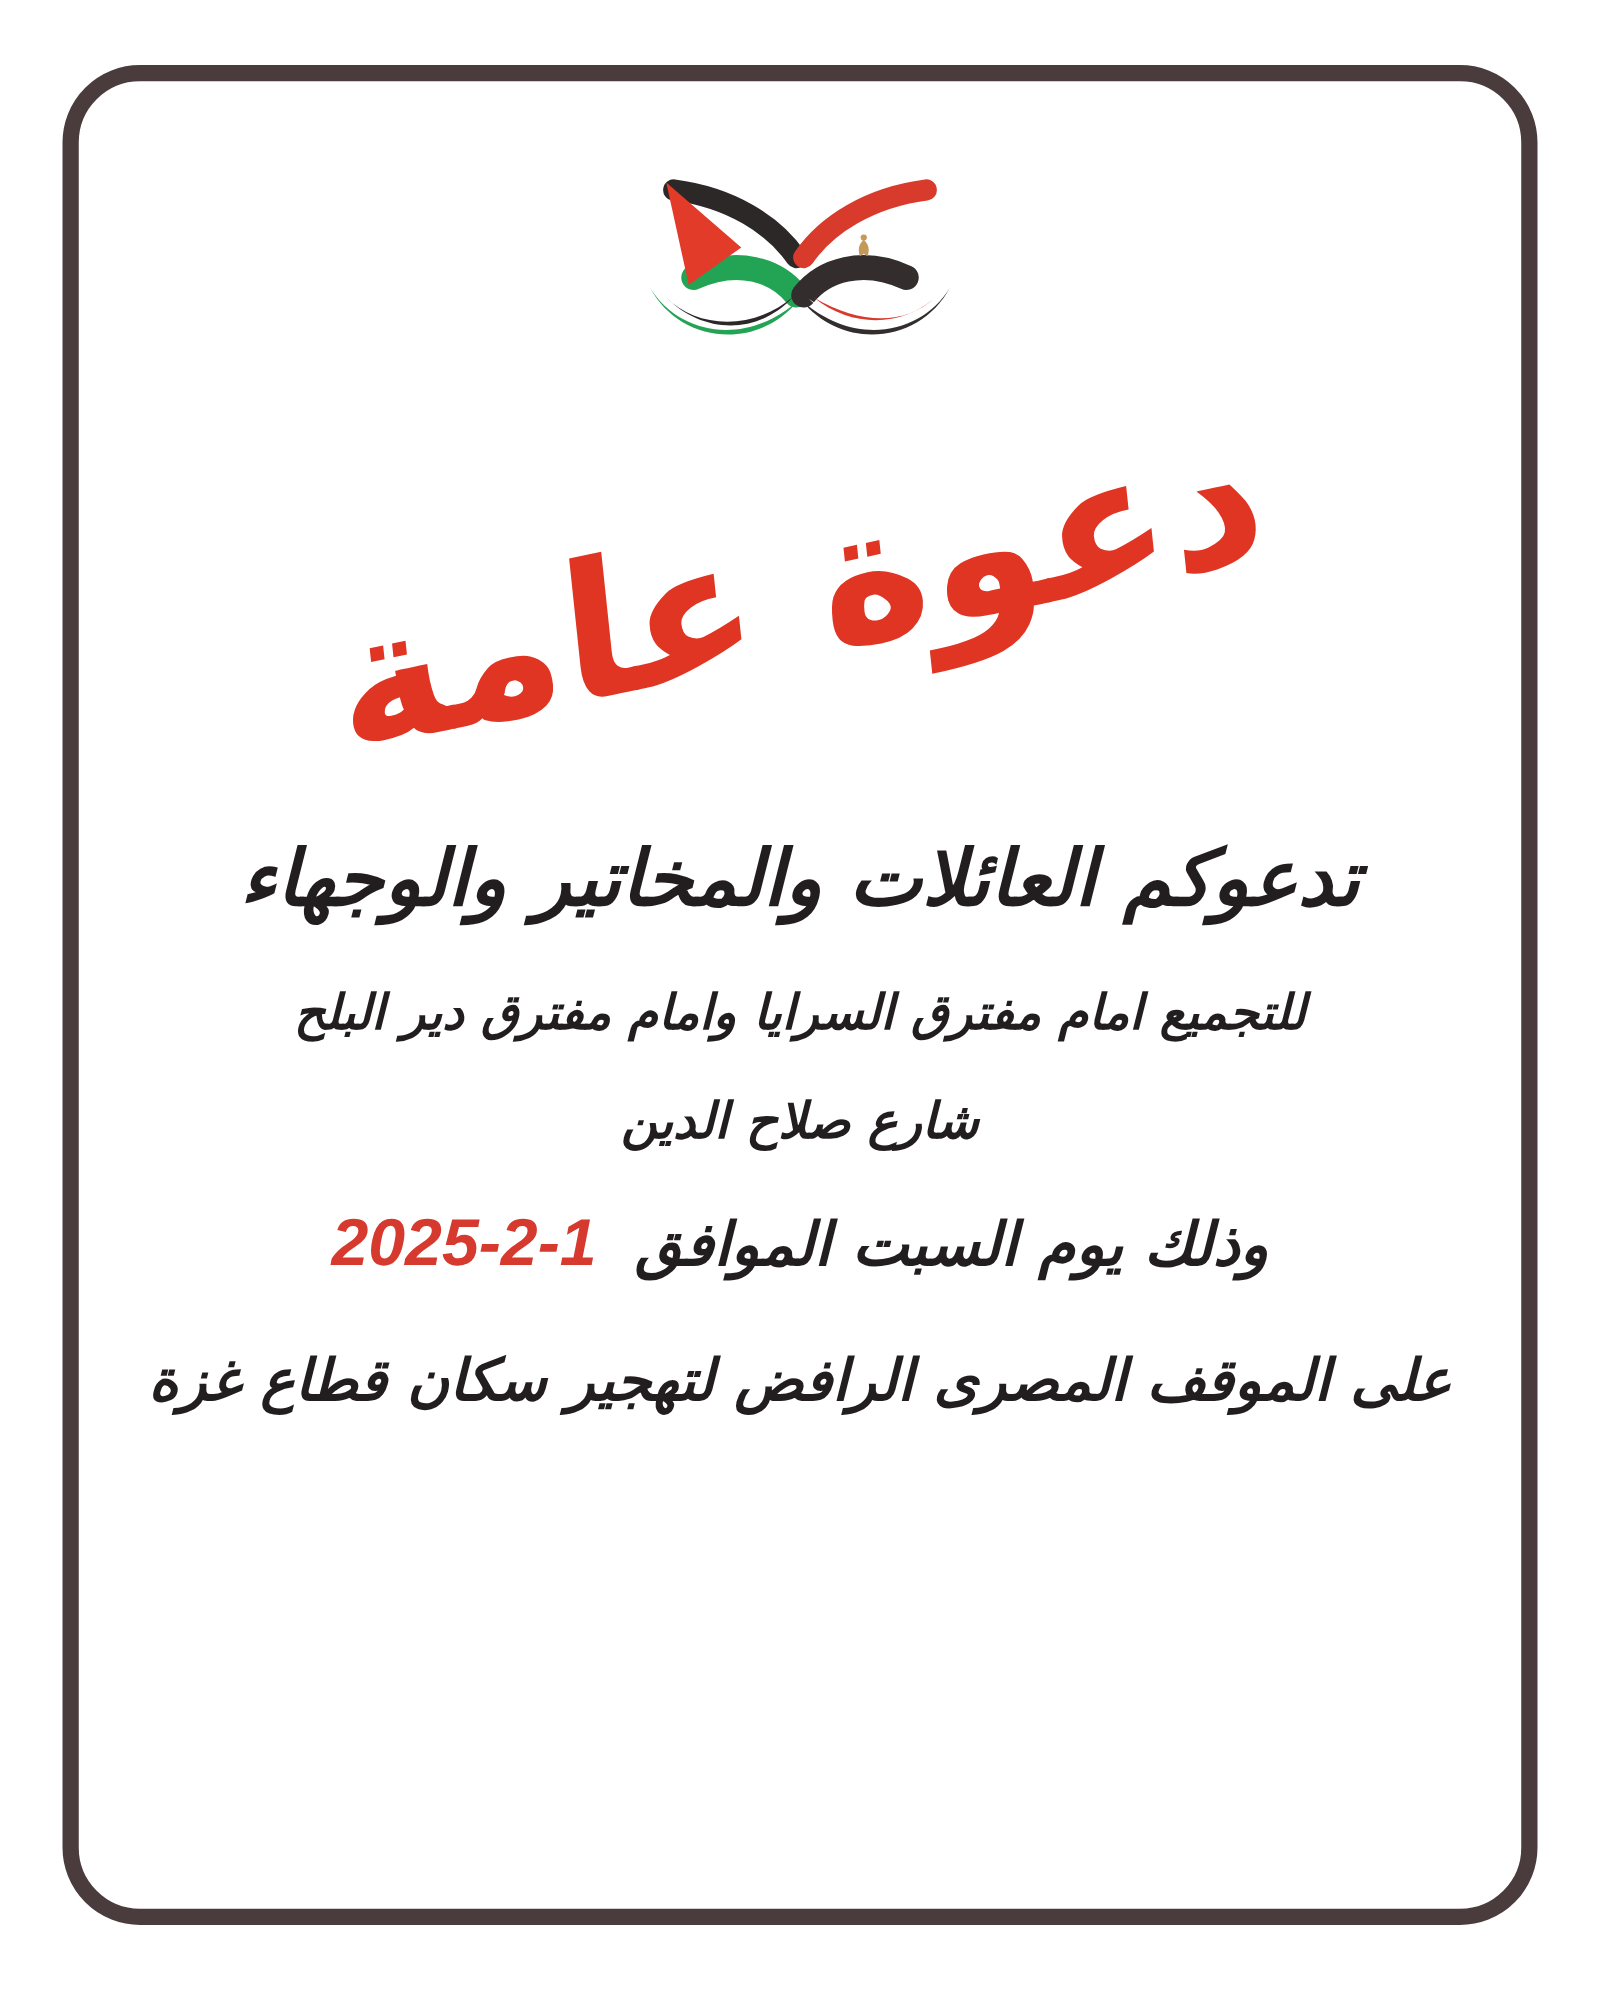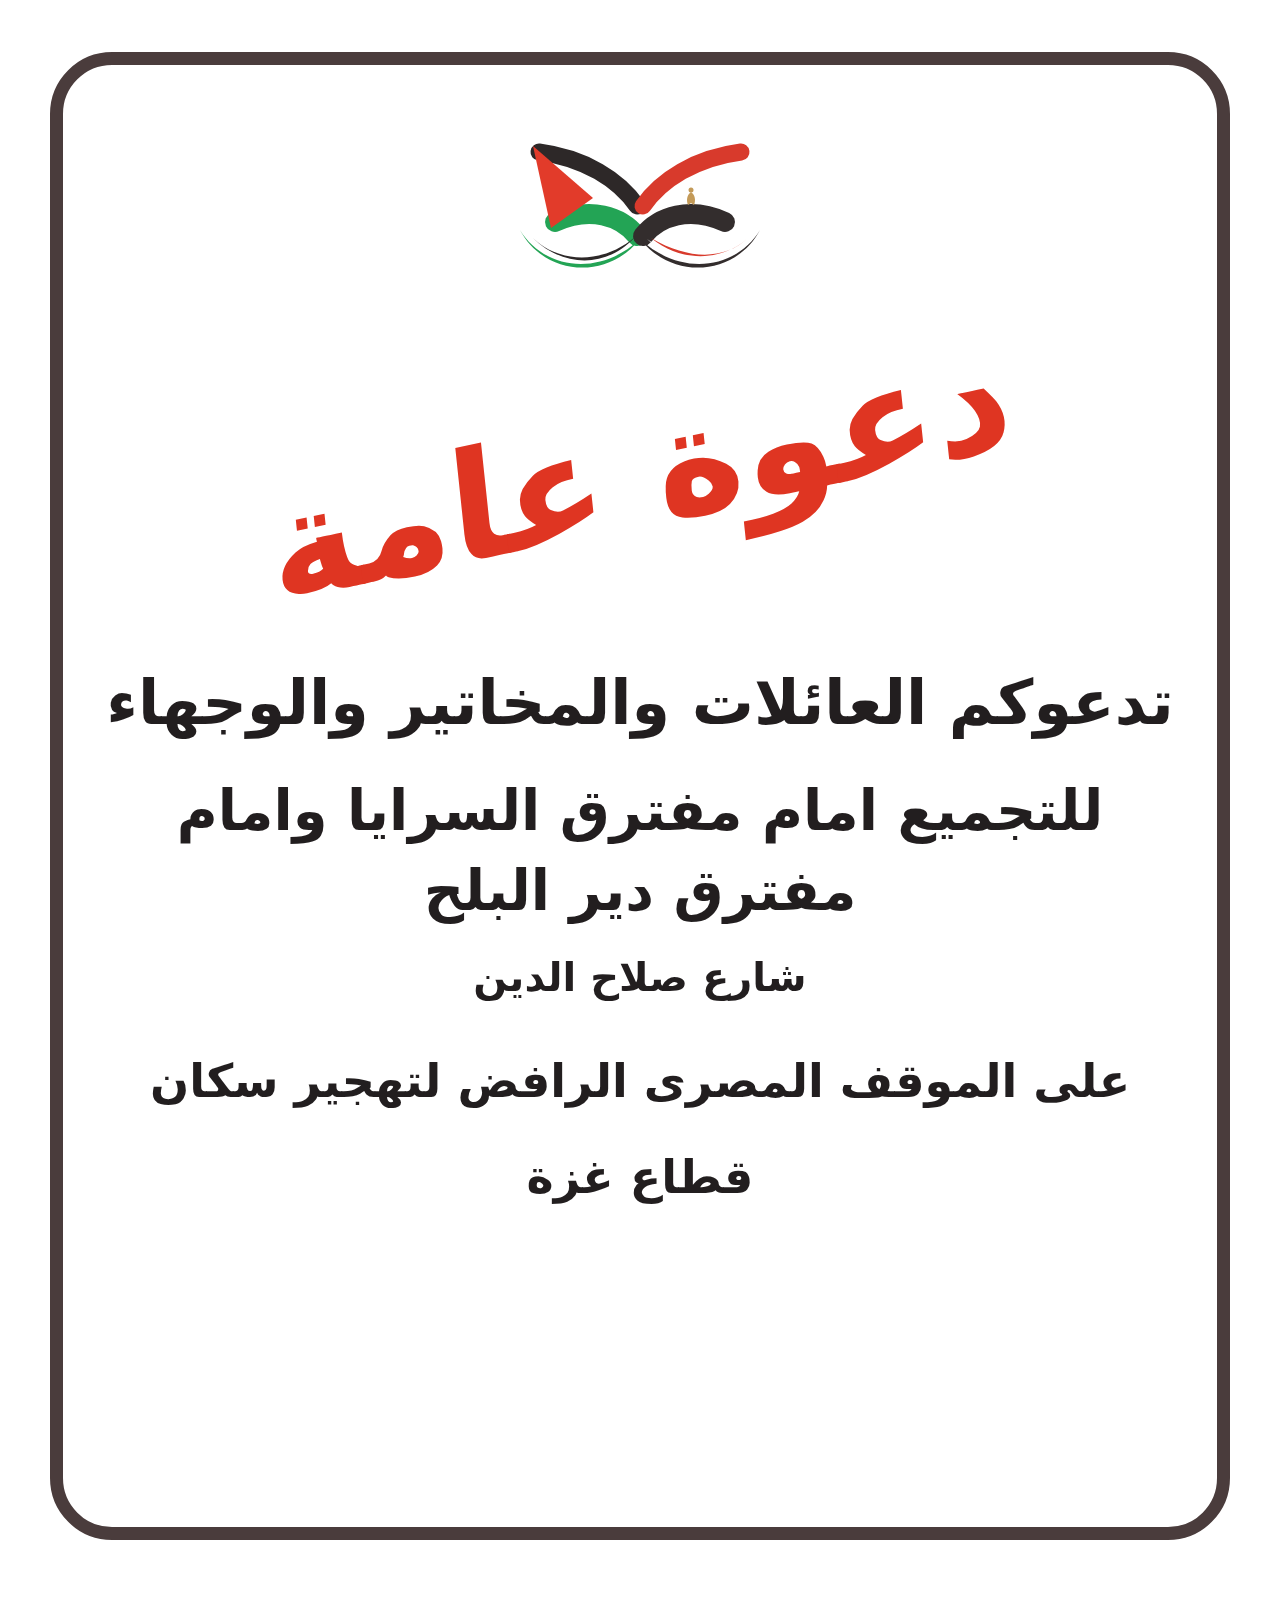--- a/index.html
+++ b/index.html
@@ -23,23 +23,23 @@
     font-size:150px;font-weight:700;color:#df3522;
     transform:rotate(-12deg) skewX(-6deg);
     letter-spacing:-4px;
     line-height:1.3;
     white-space:nowrap;
   }
   .content{
     position:absolute;top:585px;left:40px;right:40px;
     text-align:center;color:#221e1f;font-weight:700;
   }
-  .content p{margin:0;}
+  .content p{margin:0;font-style:italic;}
   .l1{font-size:62px;line-height:105px;margin-bottom:16px !important;}
-  .l2{font-size:56px;line-height:80px;margin-bottom:6px !important;}
+  .l2{font-size:39px;line-height:80px;margin-bottom:6px !important;}
   .l3{font-size:40px;line-height:80px;margin-bottom:16px !important;}
   .l4{font-size:48px;line-height:84px;margin-bottom:18px !important;}
   .date{
     font-family:"Liberation Sans","DejaVu Sans",sans-serif;
     font-size:53px;font-weight:700;color:#d6392e;
     direction:ltr;unicode-bidi:isolate;
     margin-right:14px;
     letter-spacing:-1px;
   }
   .detail{font-size:46px;line-height:96px;}
@@ -70,18 +70,22 @@
         <path d="M 232,99 C 210,119 175,121 136,98 C 168,124 208,120 232,99 Z" fill="#d83a2c"></path>
       </svg>
     </div>
 
     <div class="calligraphy" dir="rtl">دعوة عامة</div>
 
     <div class="content" dir="rtl">
       <p class="l1">تدعوكم العائلات والمخاتير والوجهاء</p>
       <p class="l2">للتجميع امام مفترق السرايا وامام مفترق دير البلح</p>
       <p class="l3">شارع صلاح الدين</p>
+      <p class="l4">
+        <span>وذلك يوم السبت الموافق</span>
+        <span class="date">2025-2-1</span>
+      </p>
       <p class="detail">على الموقف المصرى الرافض لتهجير سكان قطاع غزة</p>
 
     </div>
 
   </div>
 </div>
 
 </body></html>

